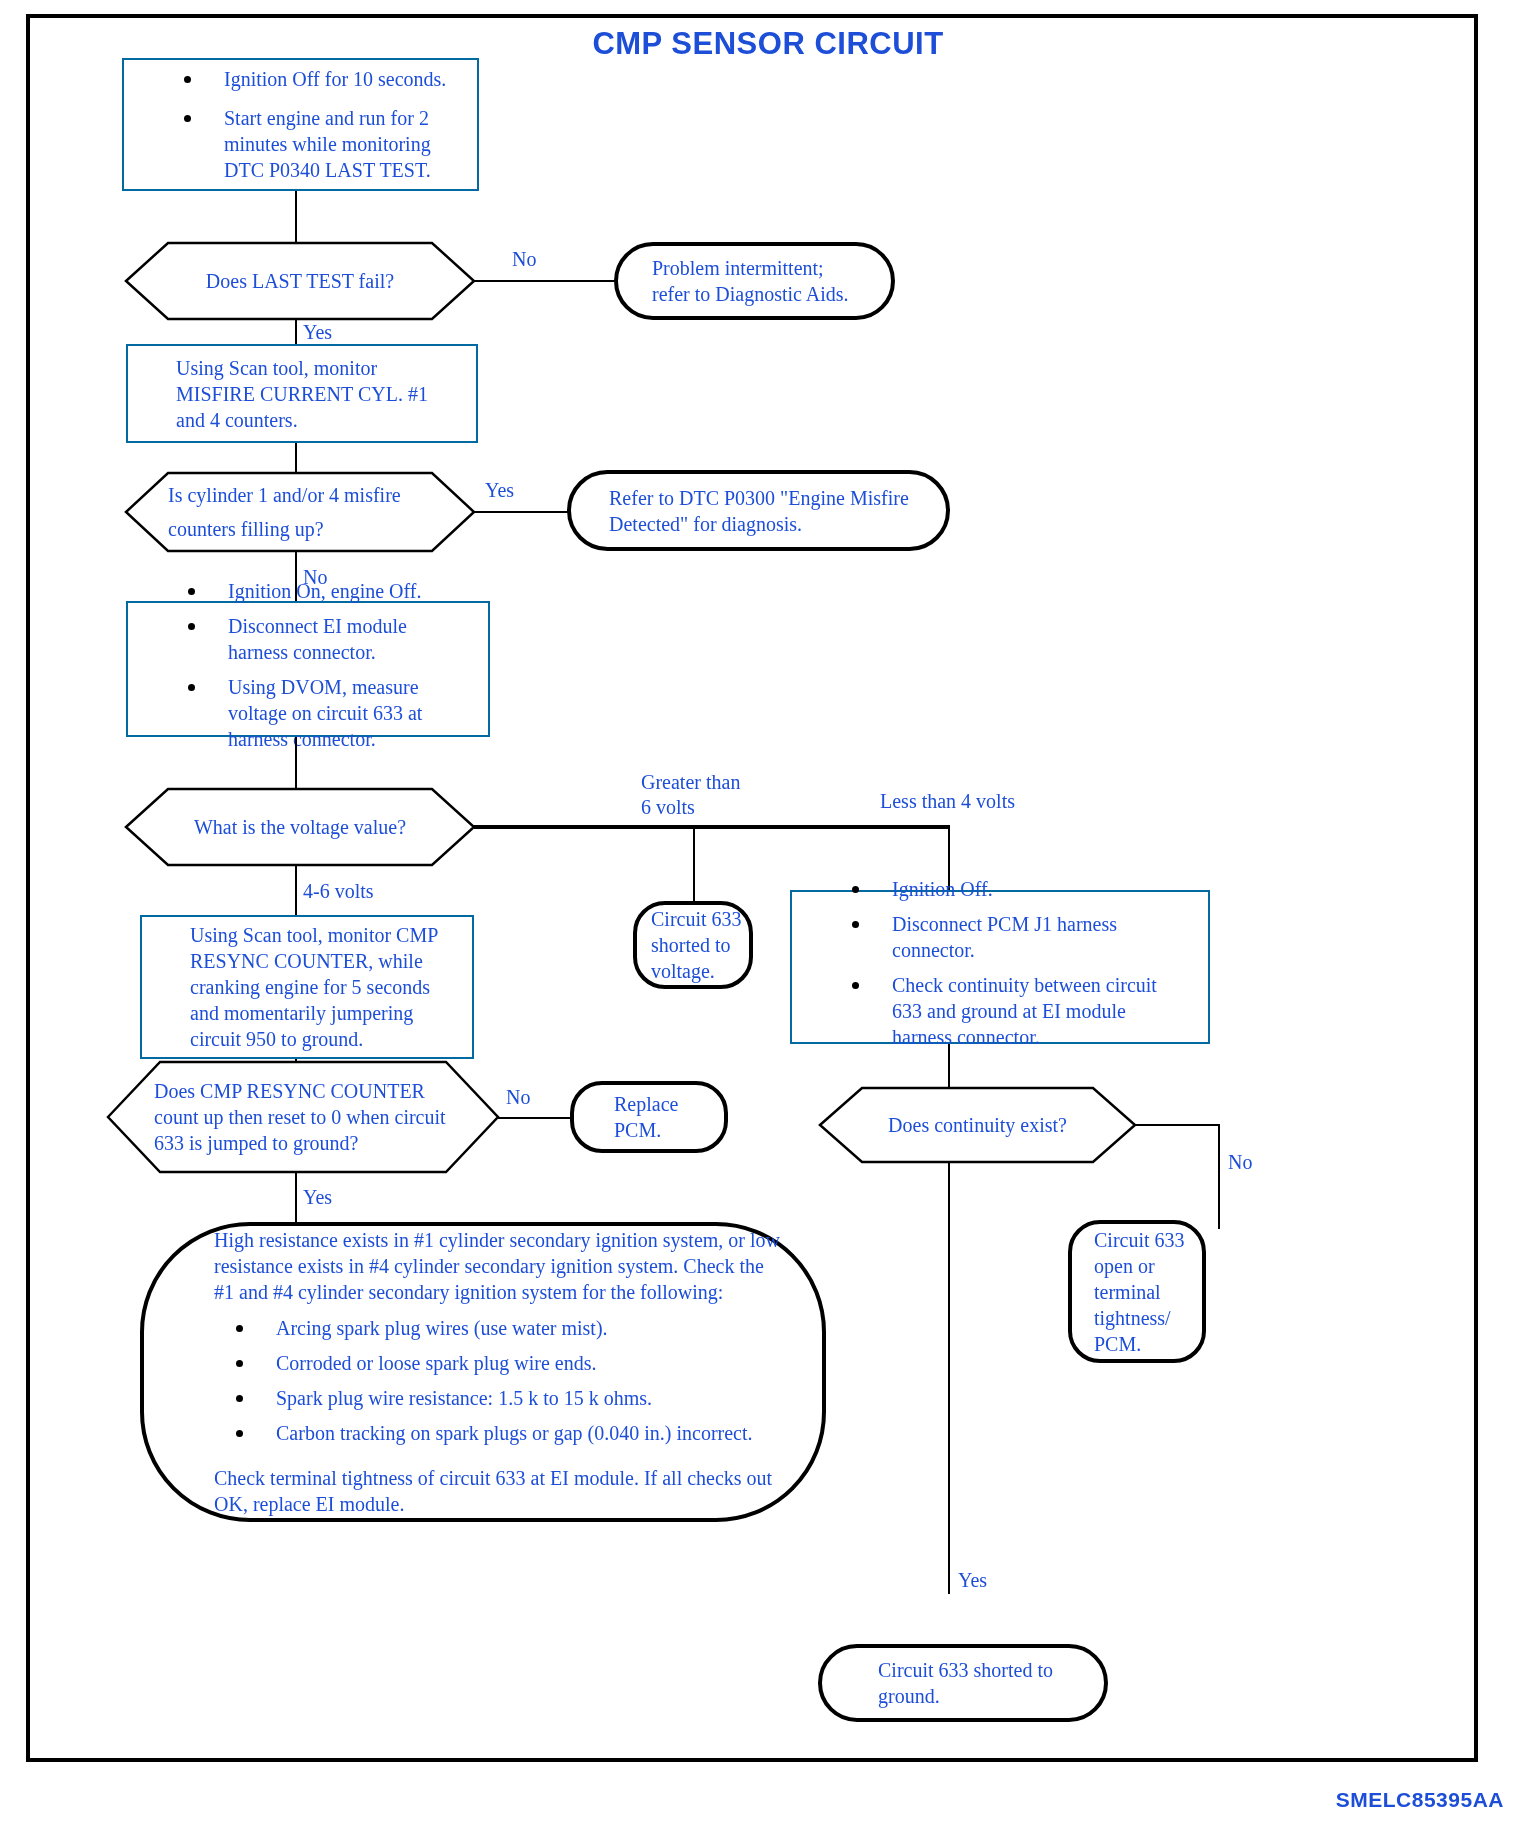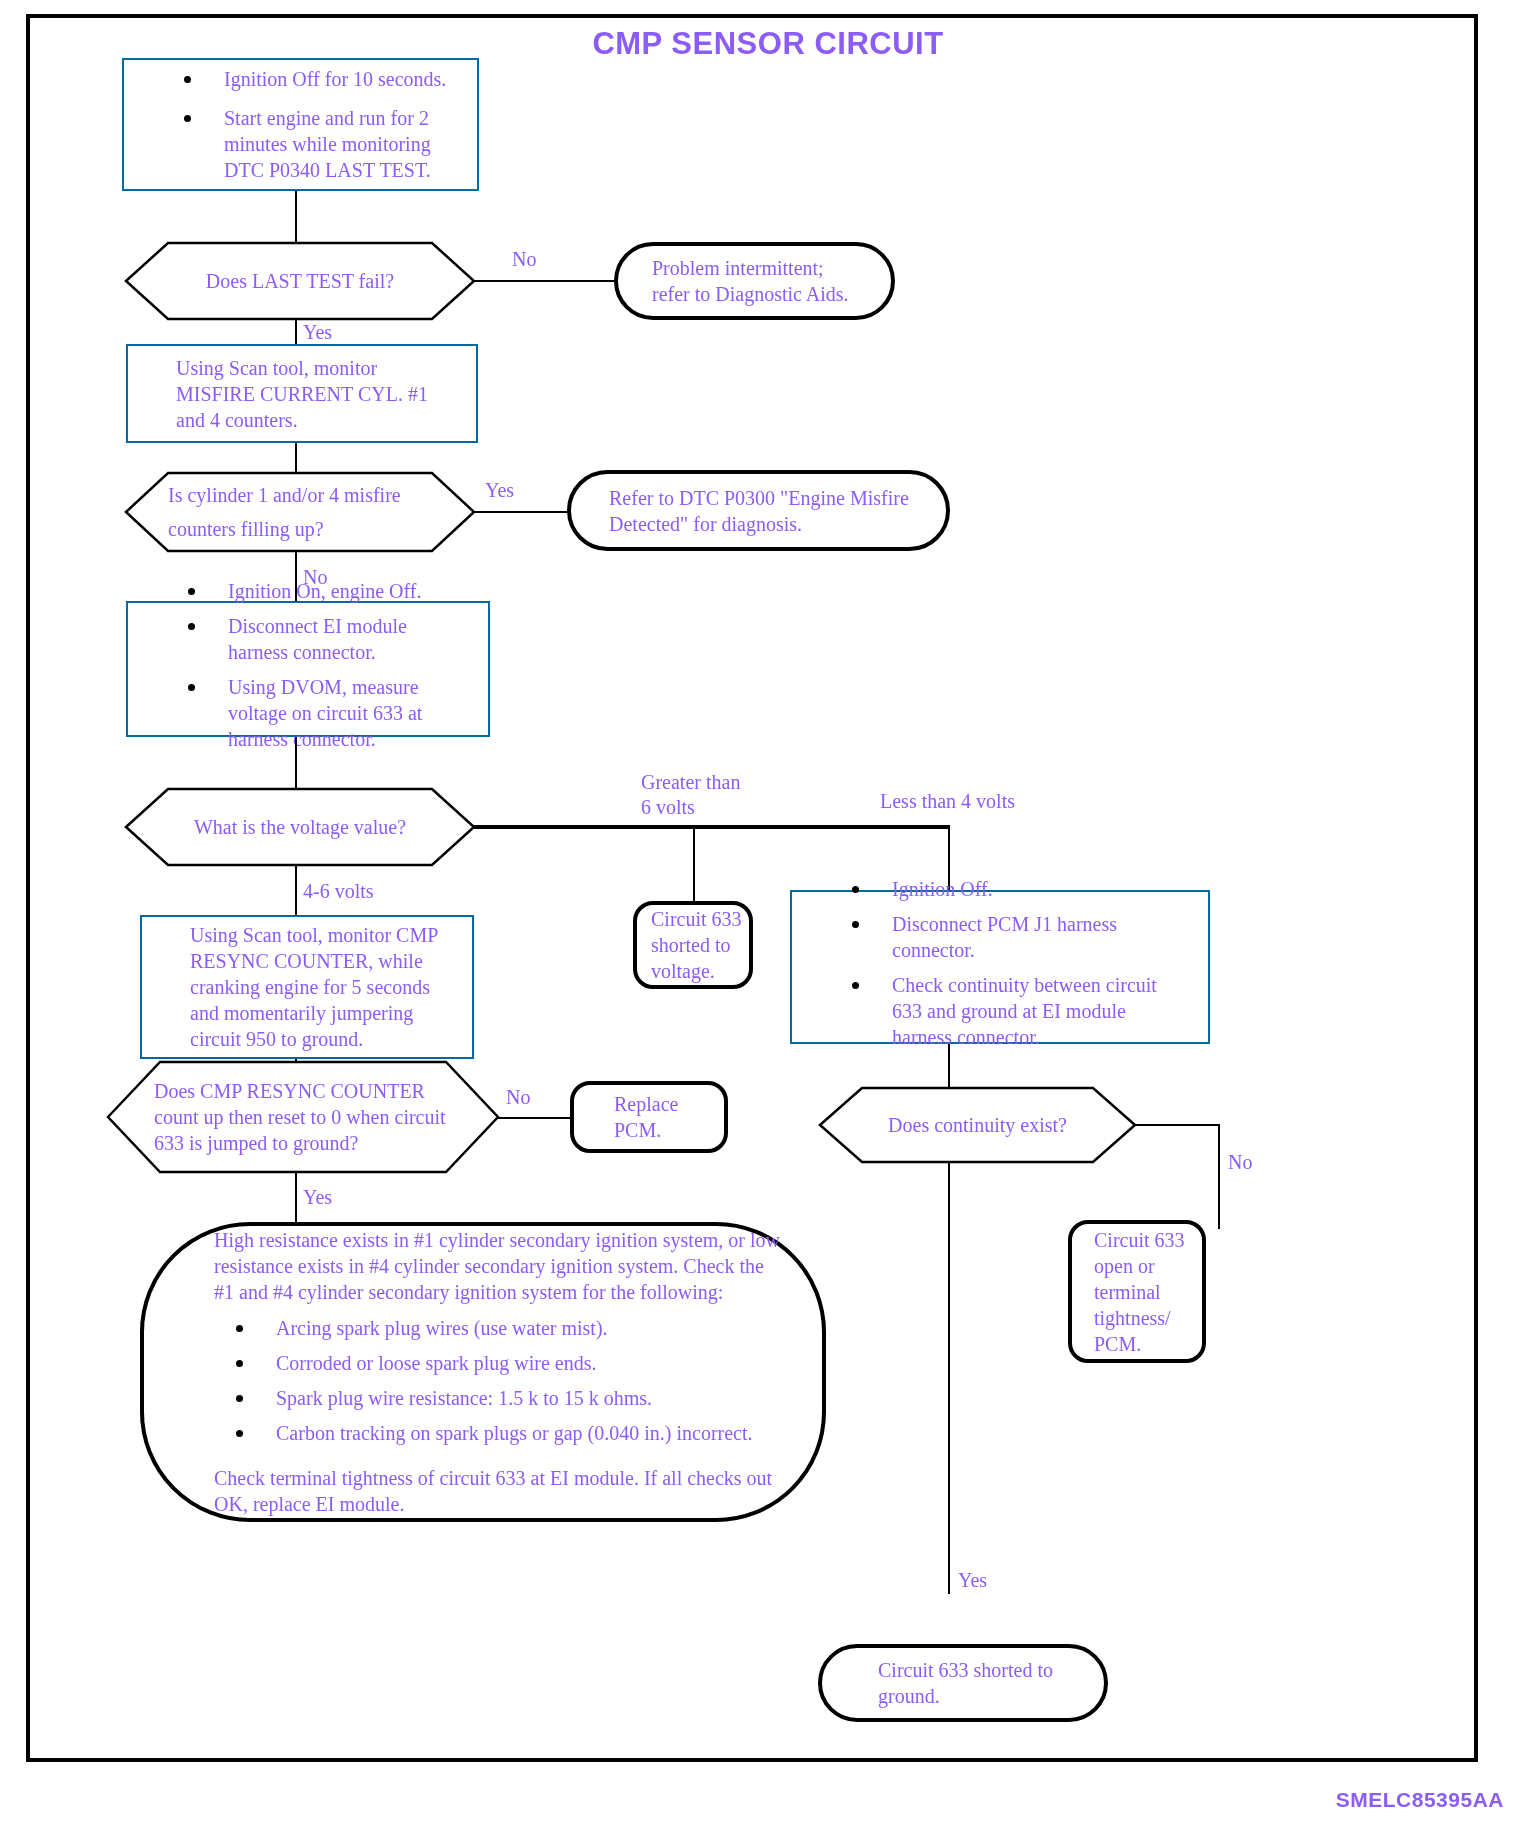--- a/index.html
+++ b/index.html
@@ -6,21 +6,21 @@
     margin: 0;
     padding: 0;
     background: #ffffff;
   }
   #page {
     position: relative;
     width: 1536px;
     height: 1842px;
     background: #ffffff;
     font-family: "Liberation Serif", "DejaVu Serif", serif;
-    color: #8b5cf6;
+    color: #1d4ed8;
     overflow: hidden;
   }
   
   #frame {
     position: absolute;
     left: 26px;
     top: 14px;
     width: 1452px;
     height: 1748px;
     border: 4px solid #000000;
@@ -53,21 +53,21 @@
     box-sizing: border-box;
     background: #ffffff;
   }
   .process {
     border: 2px solid #0369a1;
   }
   .terminal {
     border: 4px solid #000000;
     border-radius: 46px;
   }
-  .terminal.small-round { border-radius: 20px; text-decoration: underline; }
+  .terminal.small-round { border-radius: 32px; text-decoration: underline; }
   .terminal.big-round   { border-radius: 110px; }
 
   .node-body {
     position: absolute;
     left: 0; top: 0; right: 0; bottom: 0;
     display: flex;
     flex-direction: column;
     justify-content: center;
     box-sizing: border-box;
   }

